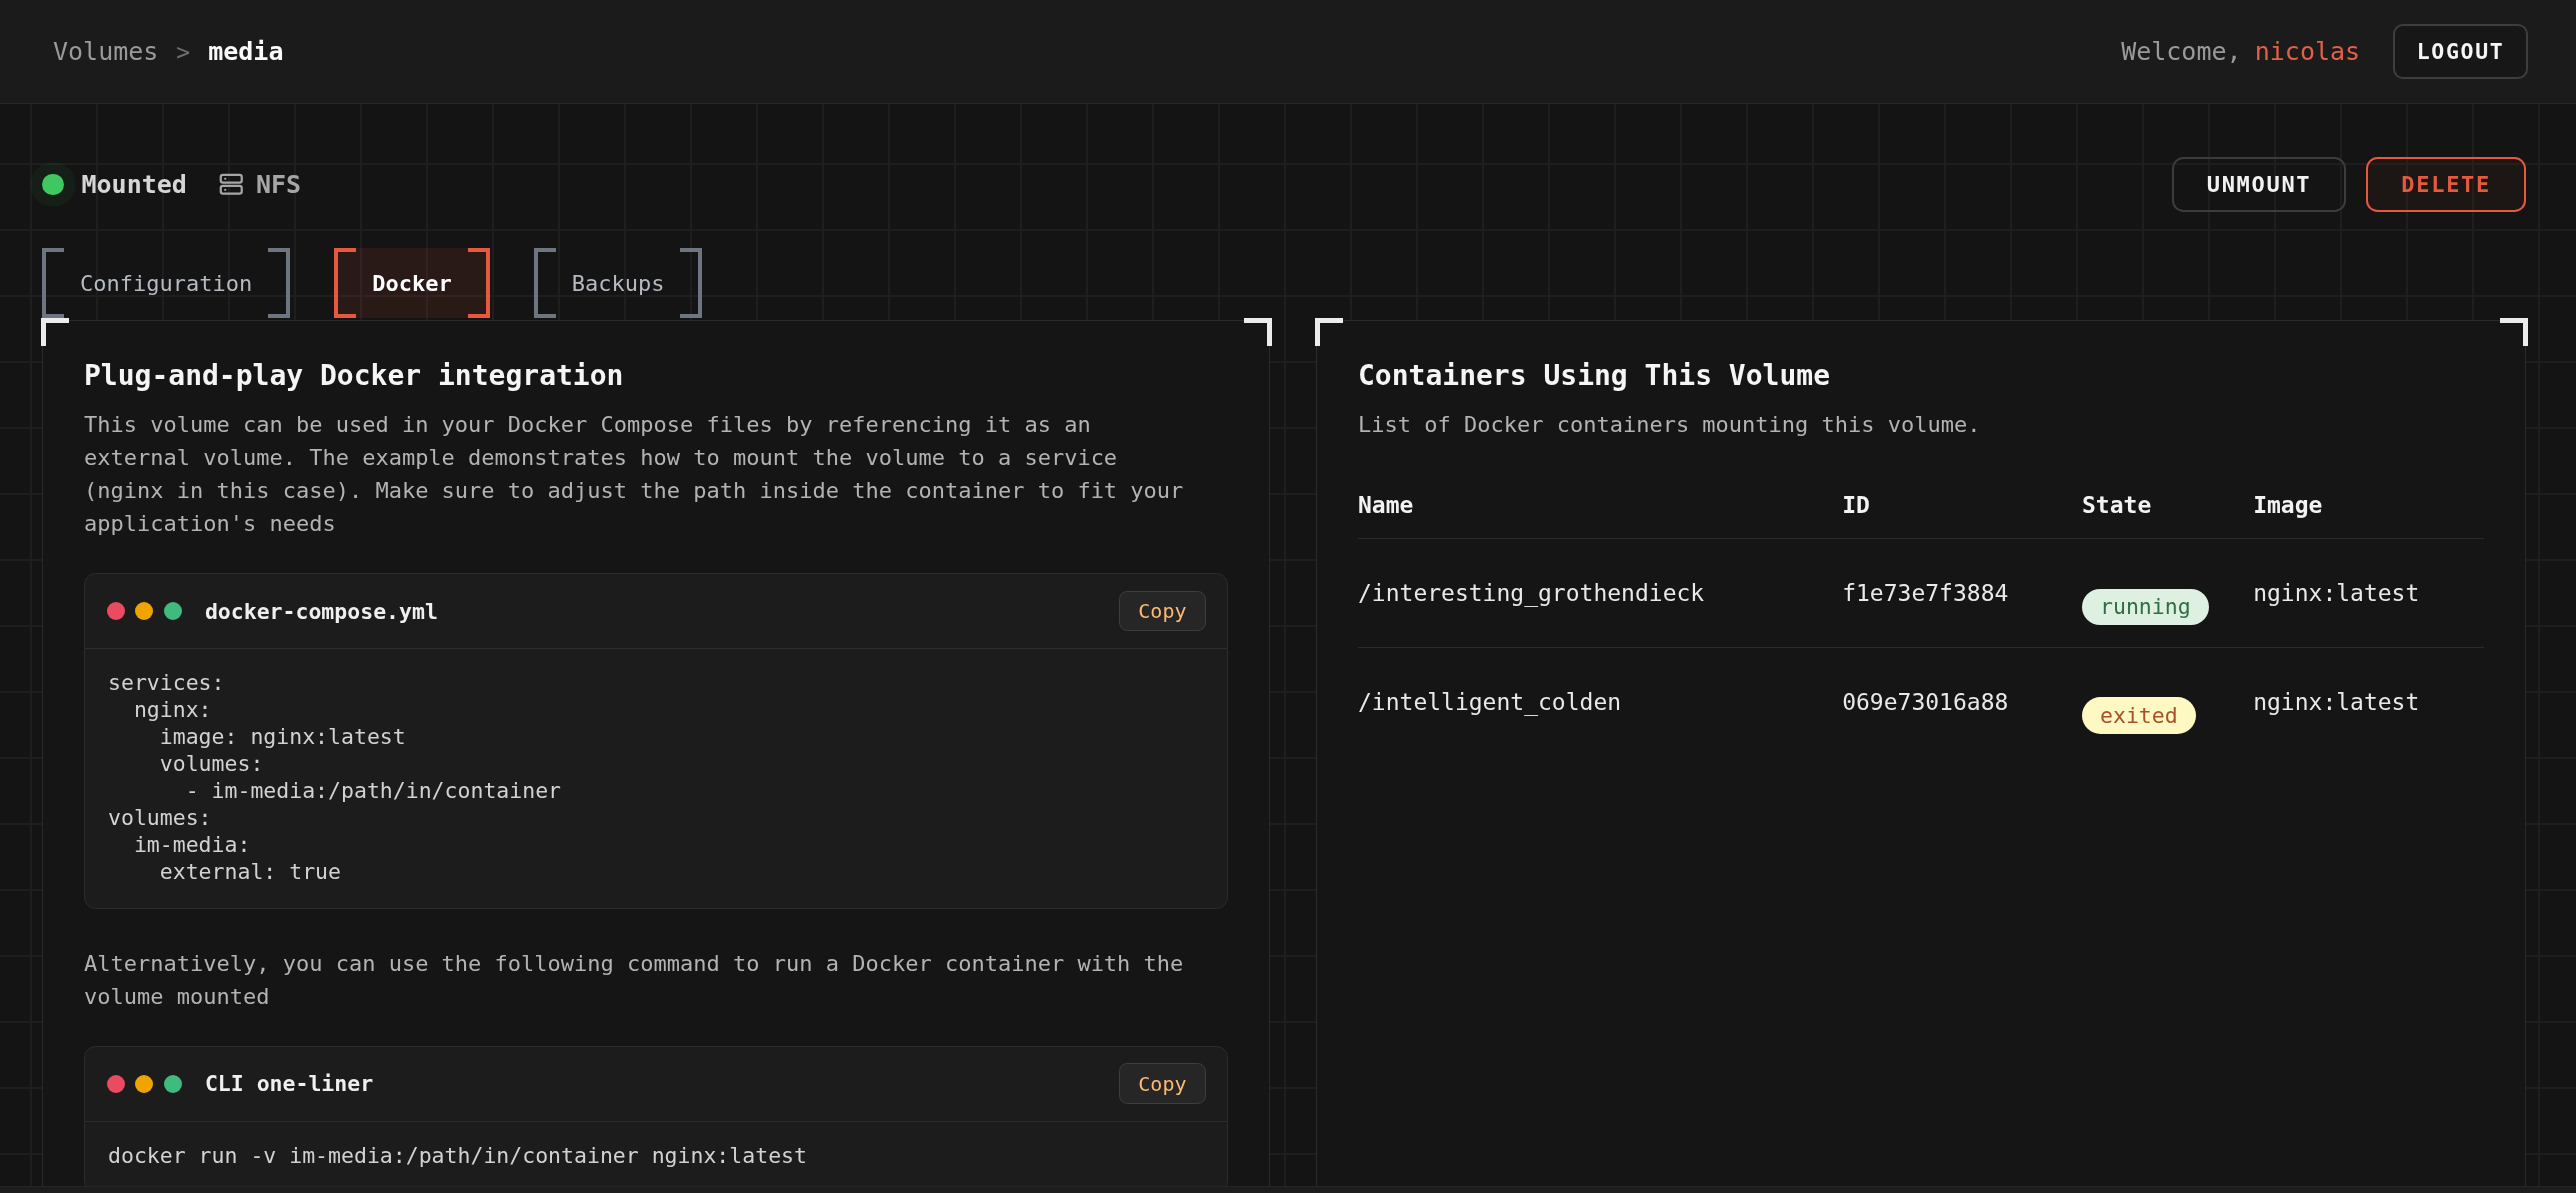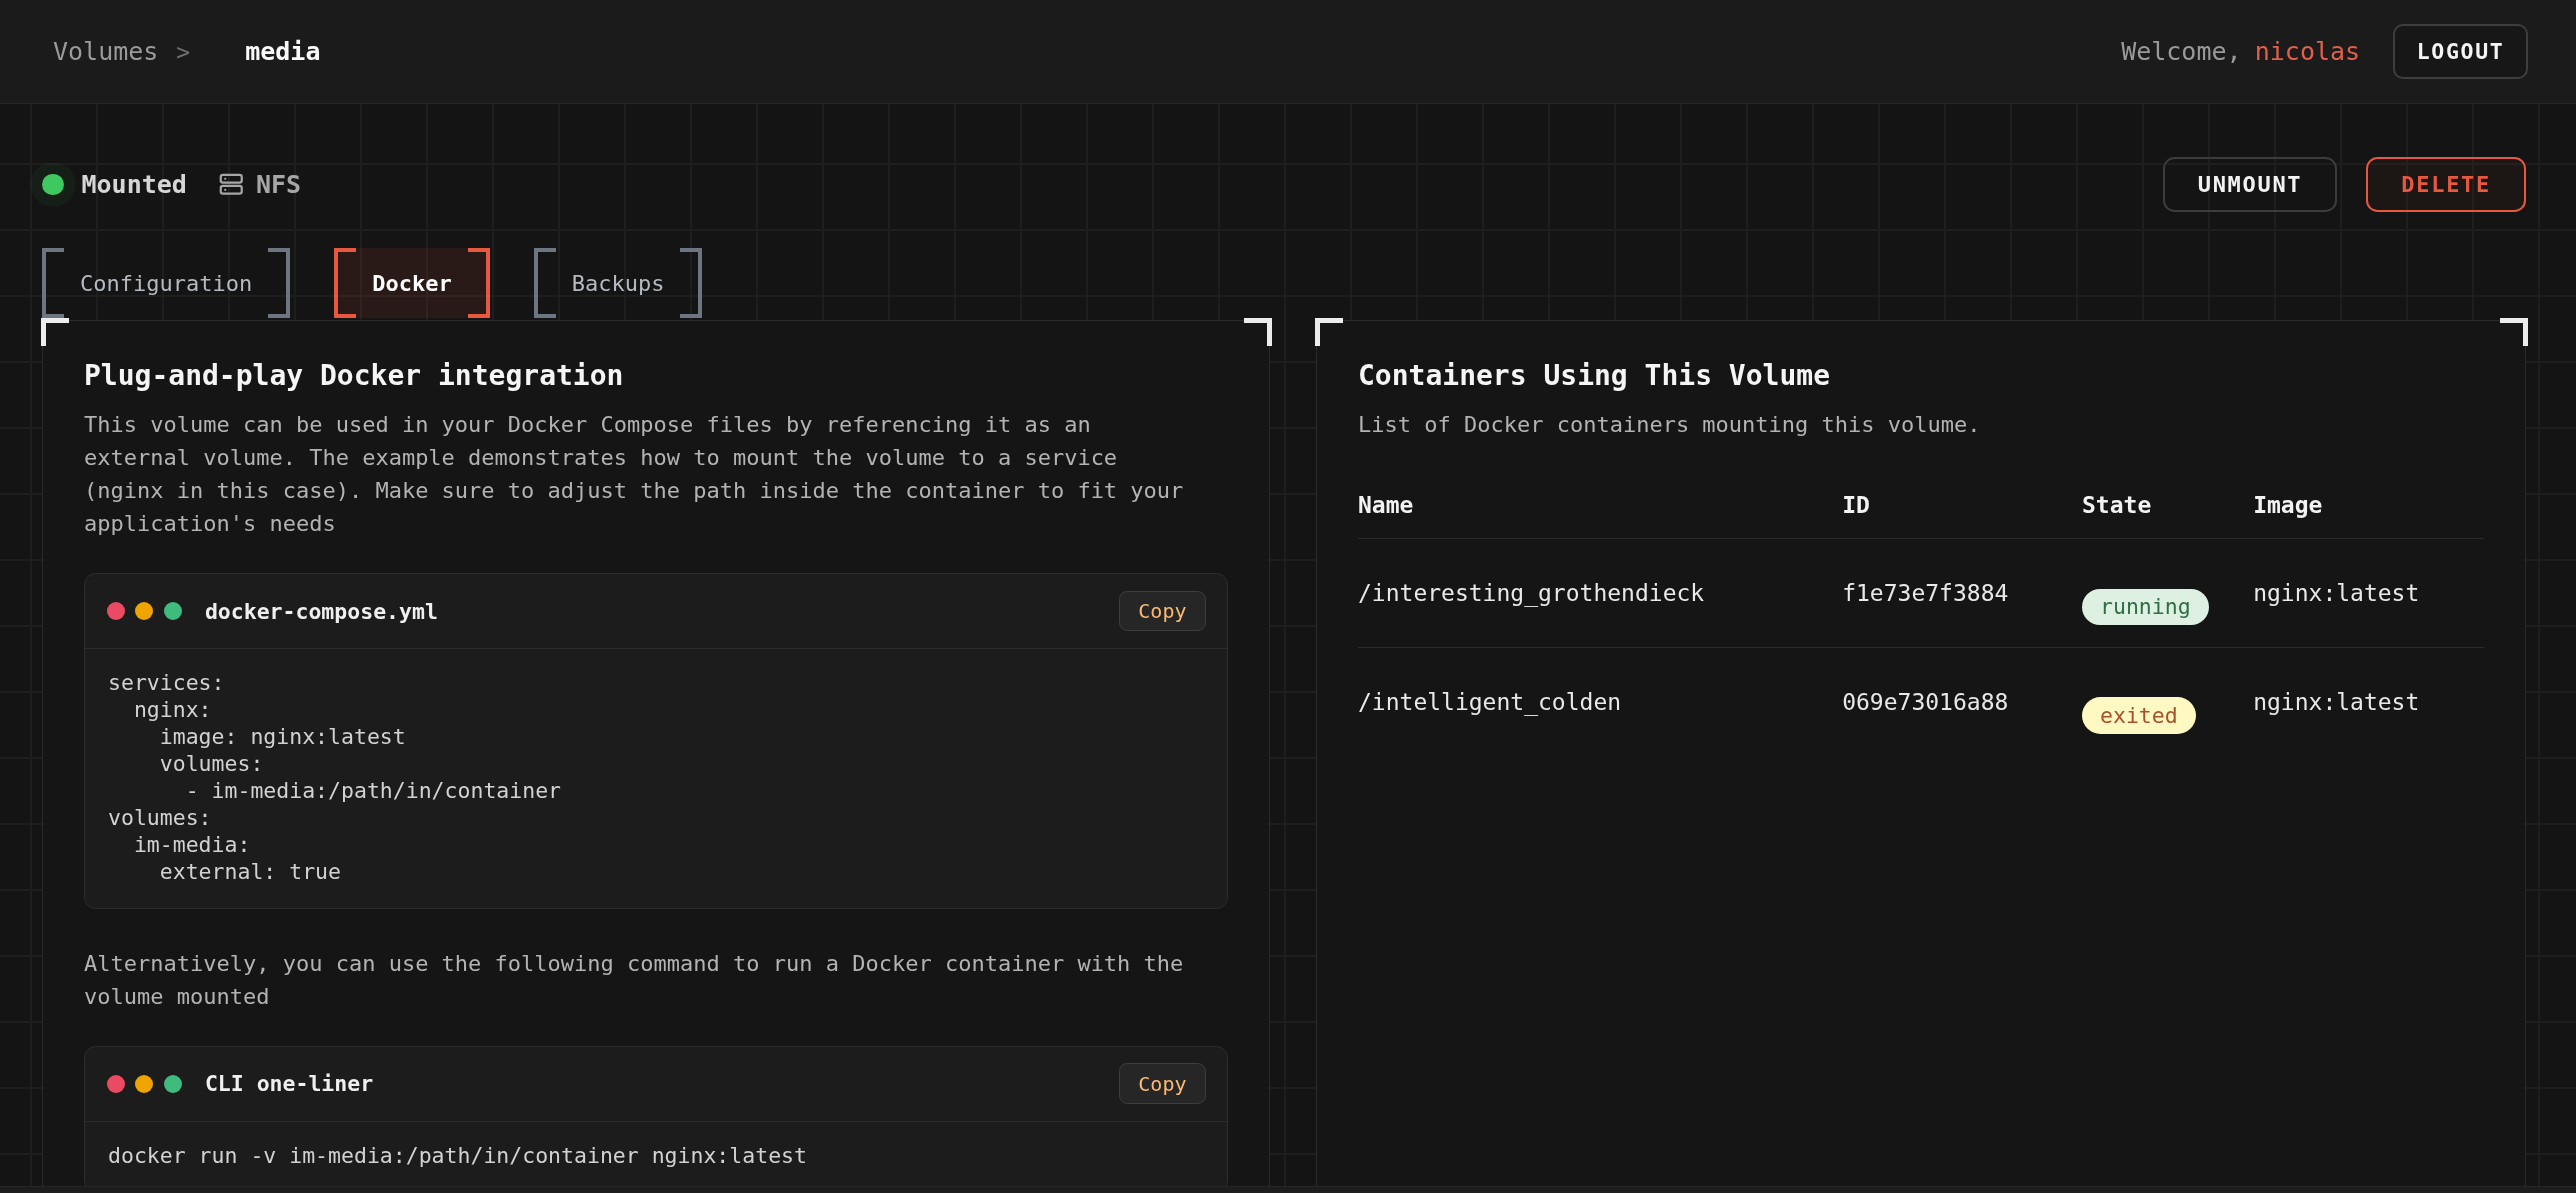--- a/index.html
+++ b/index.html
@@ -25,21 +25,21 @@
     background: #1b1b1b;
     border-bottom: 1.7px solid #272727;
     display: flex;
     align-items: center;
     justify-content: space-between;
     padding: 0 48px 0 53px;
   }
   .breadcrumb { display: flex; align-items: center; gap: 18px; font-size: 25px; }
   .crumb-parent { color: #9a9a9a; cursor: pointer; }
   .crumb-sep { color: #6f6f6f; font-size: 23px; }
-  .crumb-current { color: #fafafa; font-weight: 700; margin-left: 37px; }
+  .crumb-current { color: #fafafa; font-weight: 700; }
   .header-right { display: flex; align-items: center; gap: 33px; }
   .welcome { display: flex; gap: 13.2px; font-size: 25px; color: #9a9a9a; }
   .username { color: #e2604b; }
   .logout-btn {
     background: #171717;
     border: 2.5px solid #3e3e3e;
     border-radius: 10px;
     color: #f5f5f5;
     font-size: 21.5px;
     font-weight: 700;
@@ -61,21 +61,21 @@
   .status-left { display: flex; align-items: center; }
   .status-dot {
     width: 21.5px; height: 21.5px; border-radius: 50%;
     background: #3fc860;
     box-shadow: 0 0 0 11.6px rgba(63, 200, 96, 0.06);
   }
   .mounted-label { margin-left: 18px; font-size: 25px; font-weight: 700; color: #d6d6d6; }
   .driver-group { display: flex; align-items: center; gap: 11.6px; margin-left: 31px; }
   .driver-group svg { display: block; }
   .driver-label { font-size: 25px; font-weight: 700; color: #a6a6a6; }
-  .status-actions { display: flex; gap: 29px; padding-left: 12px; }
+  .status-actions { display: flex; gap: 20px; padding-left: 12px; }
   .action-btn {
     height: 55px;
     border-radius: 11.6px;
     font-size: 22px;
     font-weight: 700;
     letter-spacing: 1.7px;
     padding: 0 33px;
     cursor: pointer;
     background: transparent;
   }

